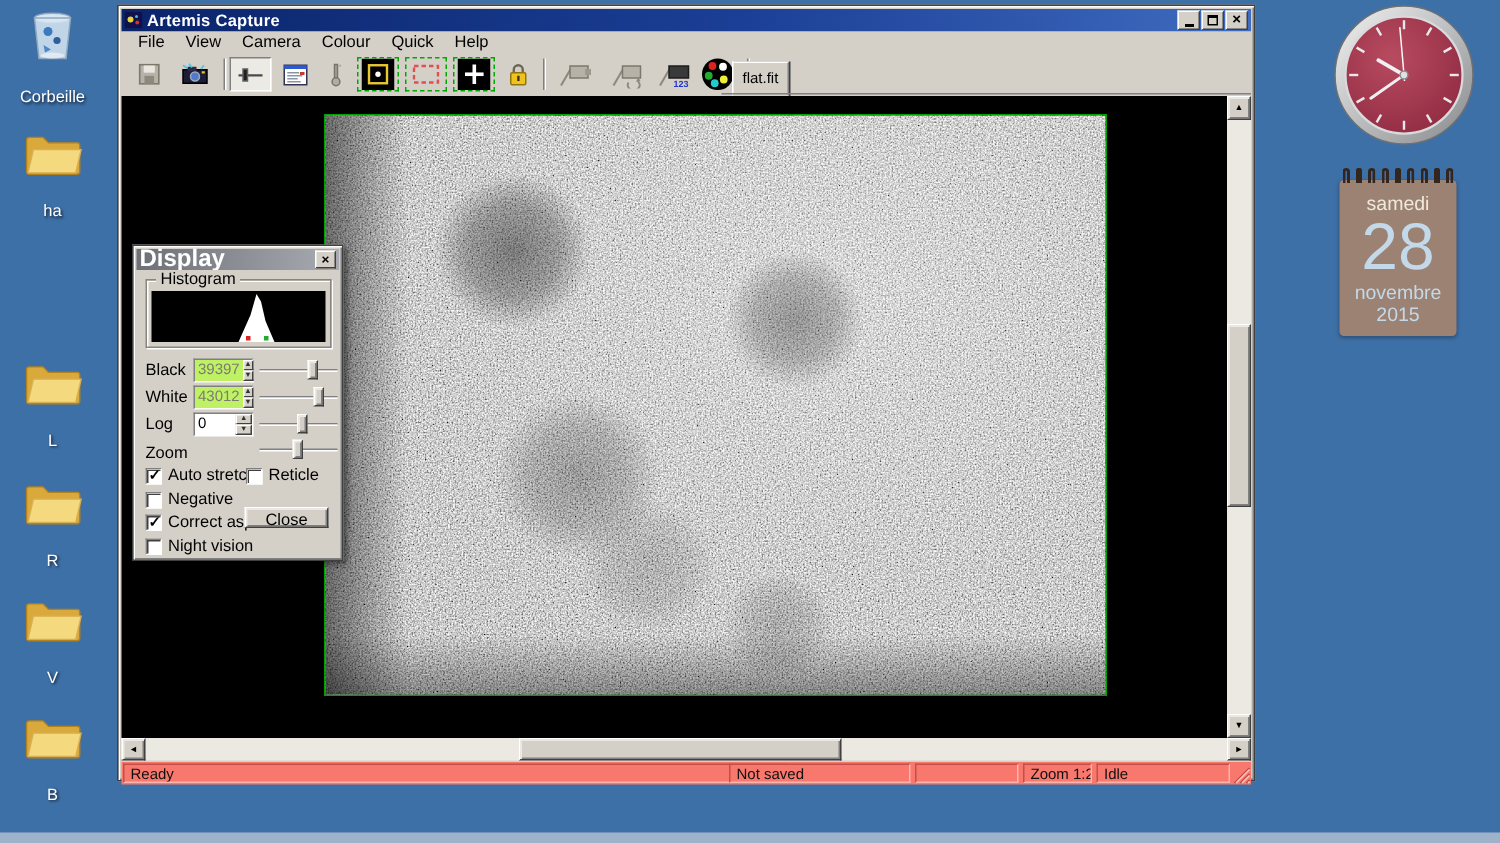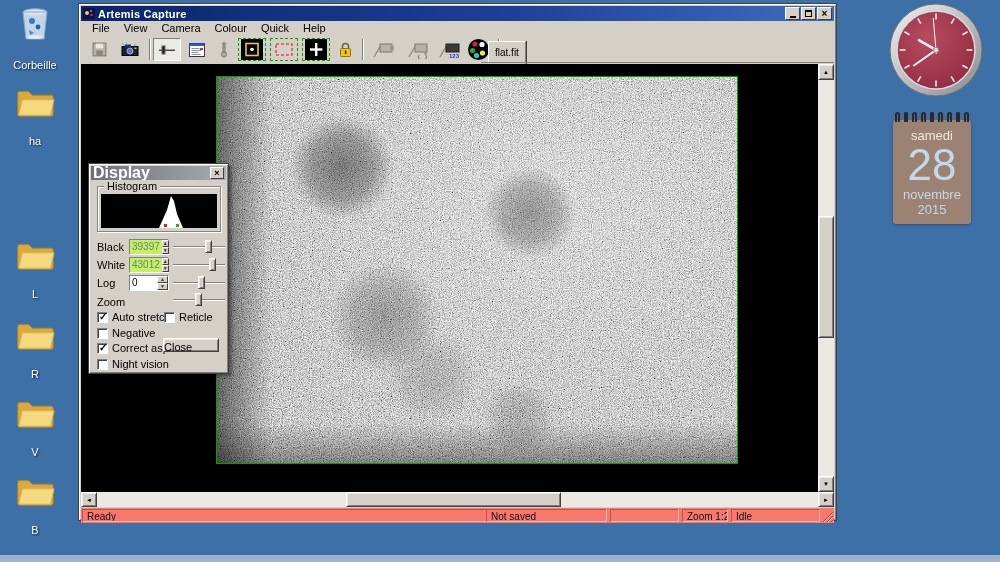--- a/index.html
+++ b/index.html
@@ -96,21 +96,21 @@
 
   .slider { position:absolute; width:52px; height:15px; }
   .slider .track { position:absolute; left:0; right:0; top:7px; height:2px; border-top:1px solid #808080; border-bottom:1px solid #fff; }
   .slider .handle { position:absolute; top:1px; width:7px; height:13px; background:#d4d0c8; border:1px solid; border-color:#fff #404040 #404040 #fff; box-shadow:inset 1px 1px 0 #ece9e2, inset -1px -1px 0 #808080; }
 
   .cbrow { position:absolute; display:flex; align-items:center; }
   .cb { width:11px; height:11px; background:#fff; border:1px solid; border-color:#808080 #fff #fff #808080; box-shadow:inset 1px 1px 0 #404040;
         margin-right:4px; position:relative; }
   .cb.checked::after { content:"✓"; position:absolute; left:1px; top:-2px; font-size:10px; font-weight:bold; color:#000; }
   .close-btn { position:absolute; left:72px; top:158px; width:56px; height:14px; background:#d4d0c8; border:1px solid; border-color:#fff #404040 #404040 #fff;
-               box-shadow:inset 1px 1px 0 #ece9e2, inset -1px -1px 0 #808080; text-align:left; padding-top:2px; }
+               box-shadow:inset 1px 1px 0 #ece9e2, inset -1px -1px 0 #808080; text-align:center; padding-top:2px; }
 </style>
 </head>
 <body>
 
 <div class="desktop">
 
   <div class="dicon" style="top:5px">
     <svg width="36" height="38" viewBox="0 0 36 38">
       <ellipse cx="18" cy="7" rx="12" ry="3.2" fill="#d8e6f2" stroke="#8fa8c0"></ellipse>
       <path d="M6,7 L9,34 L27,34 L30,7 Z" fill="rgba(215,230,243,0.85)" stroke="#8fa8c0"></path>

